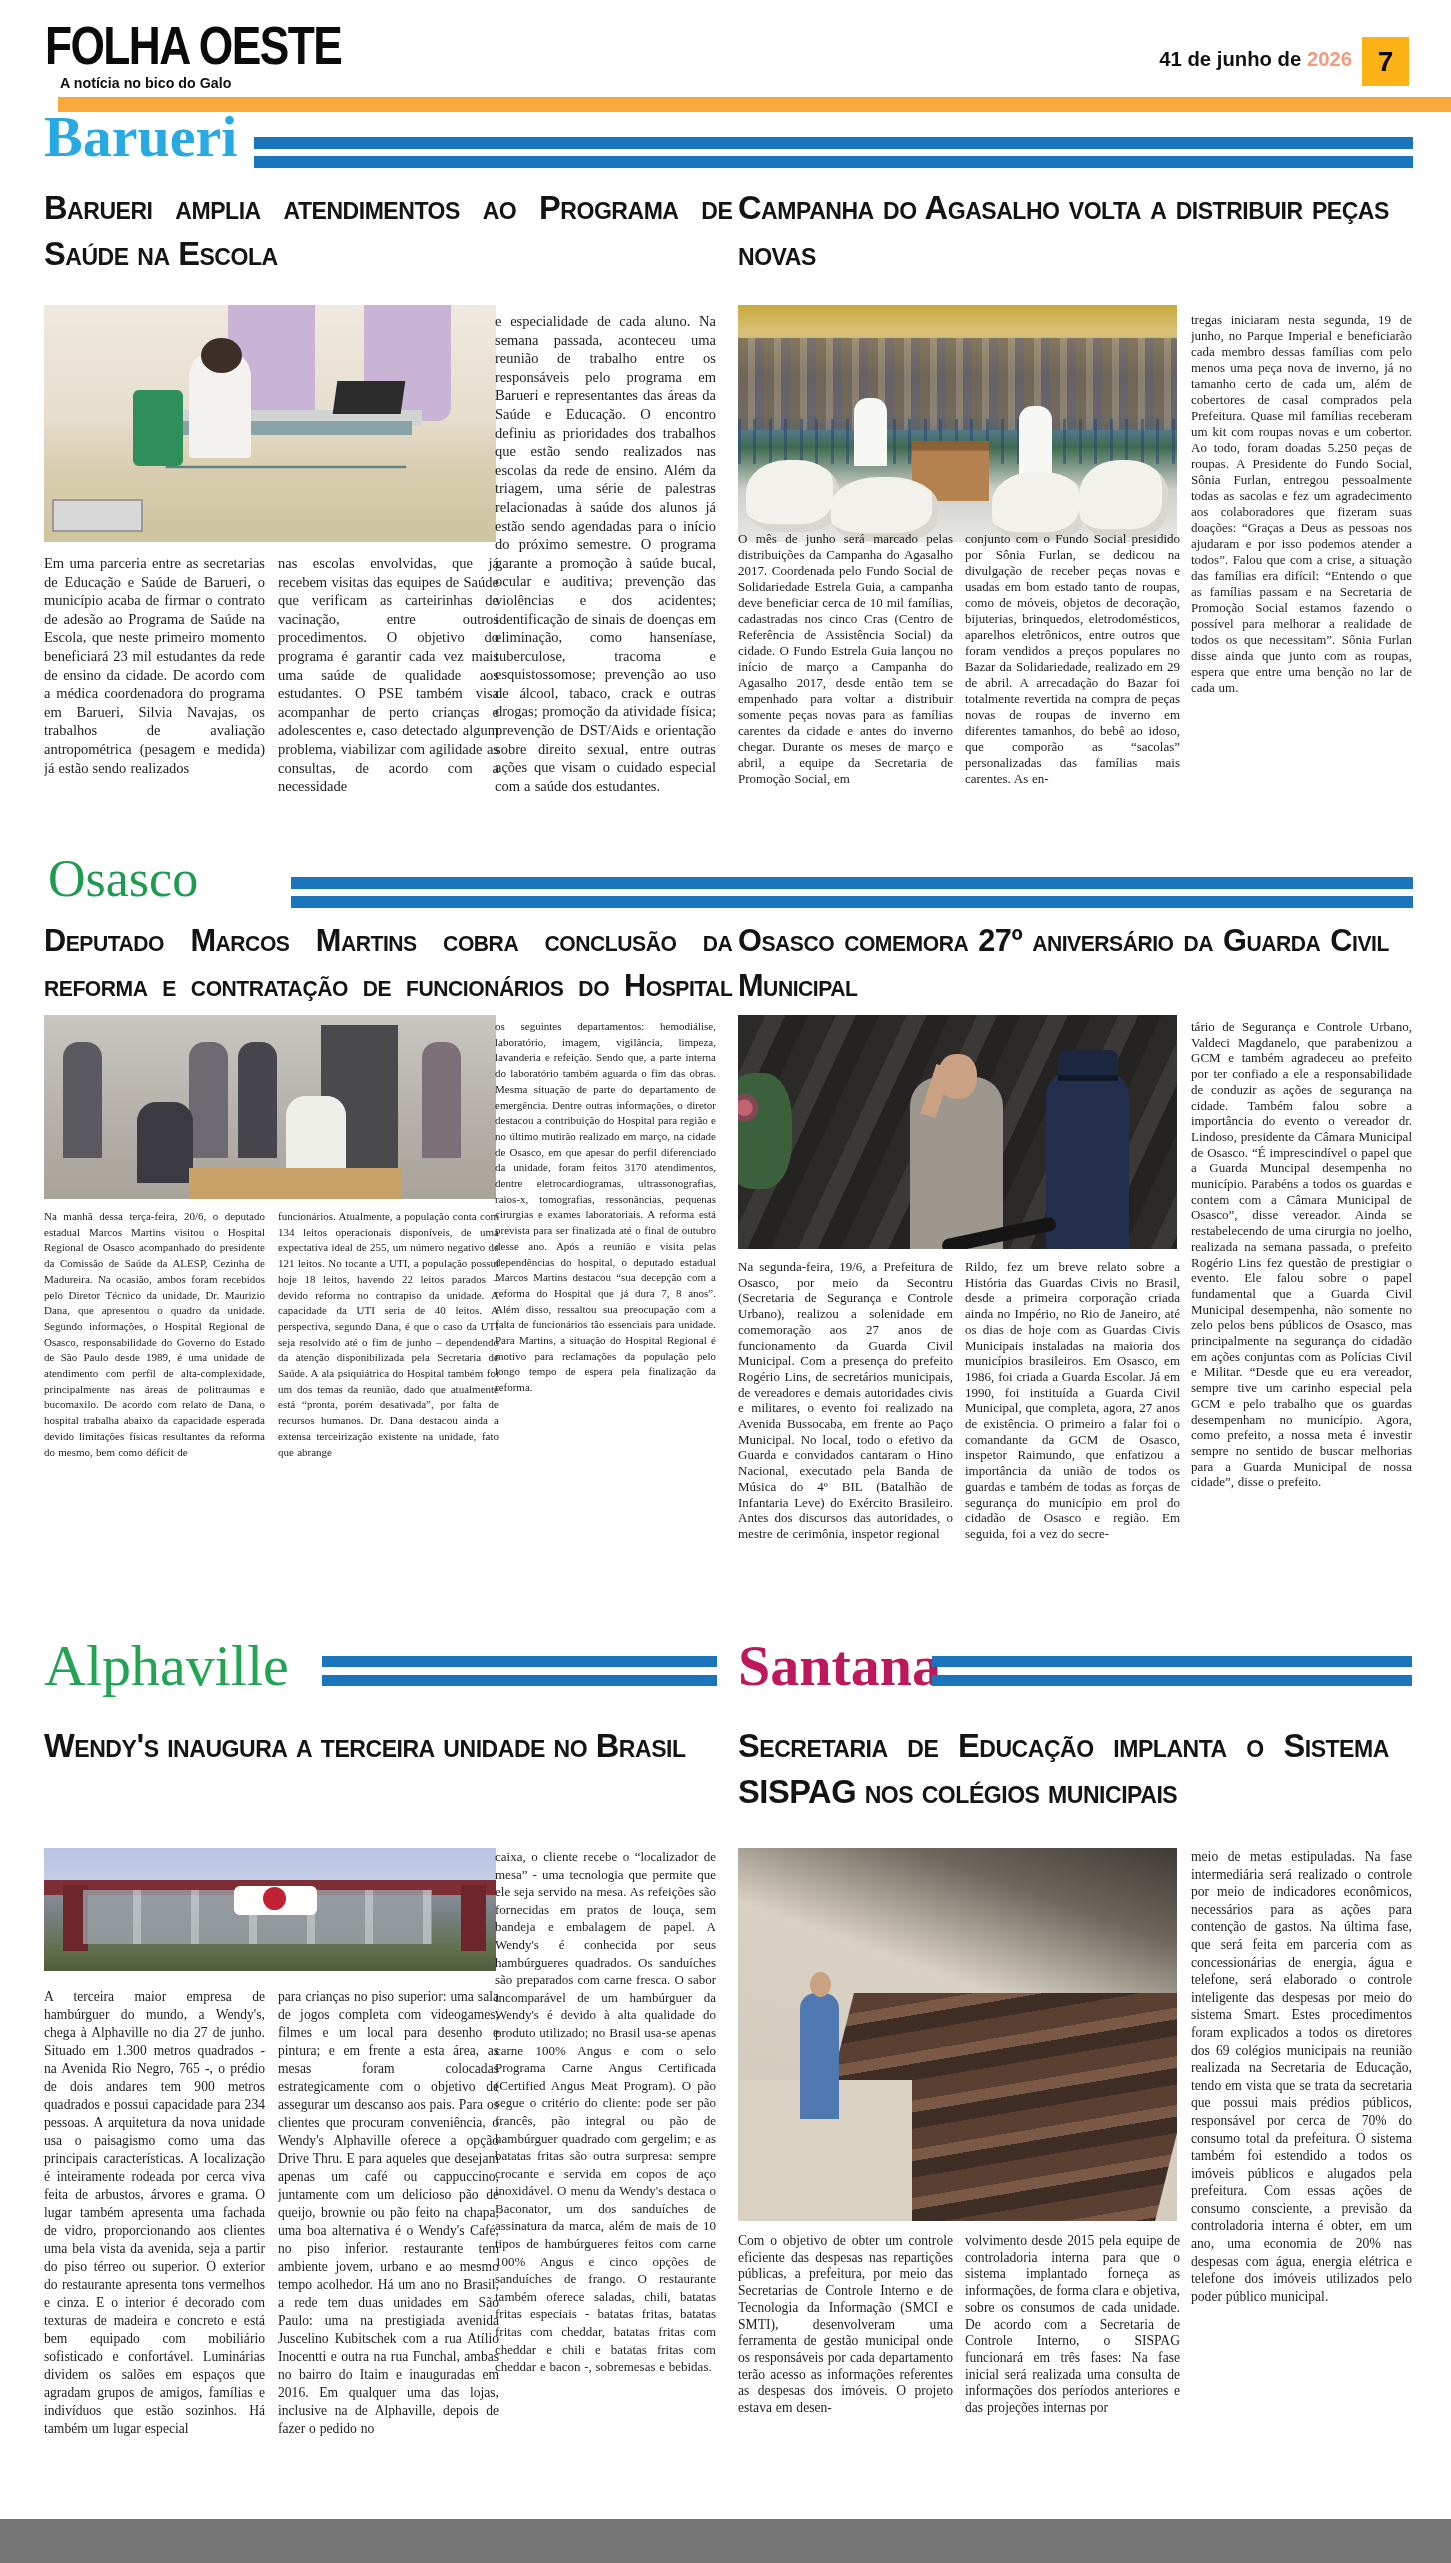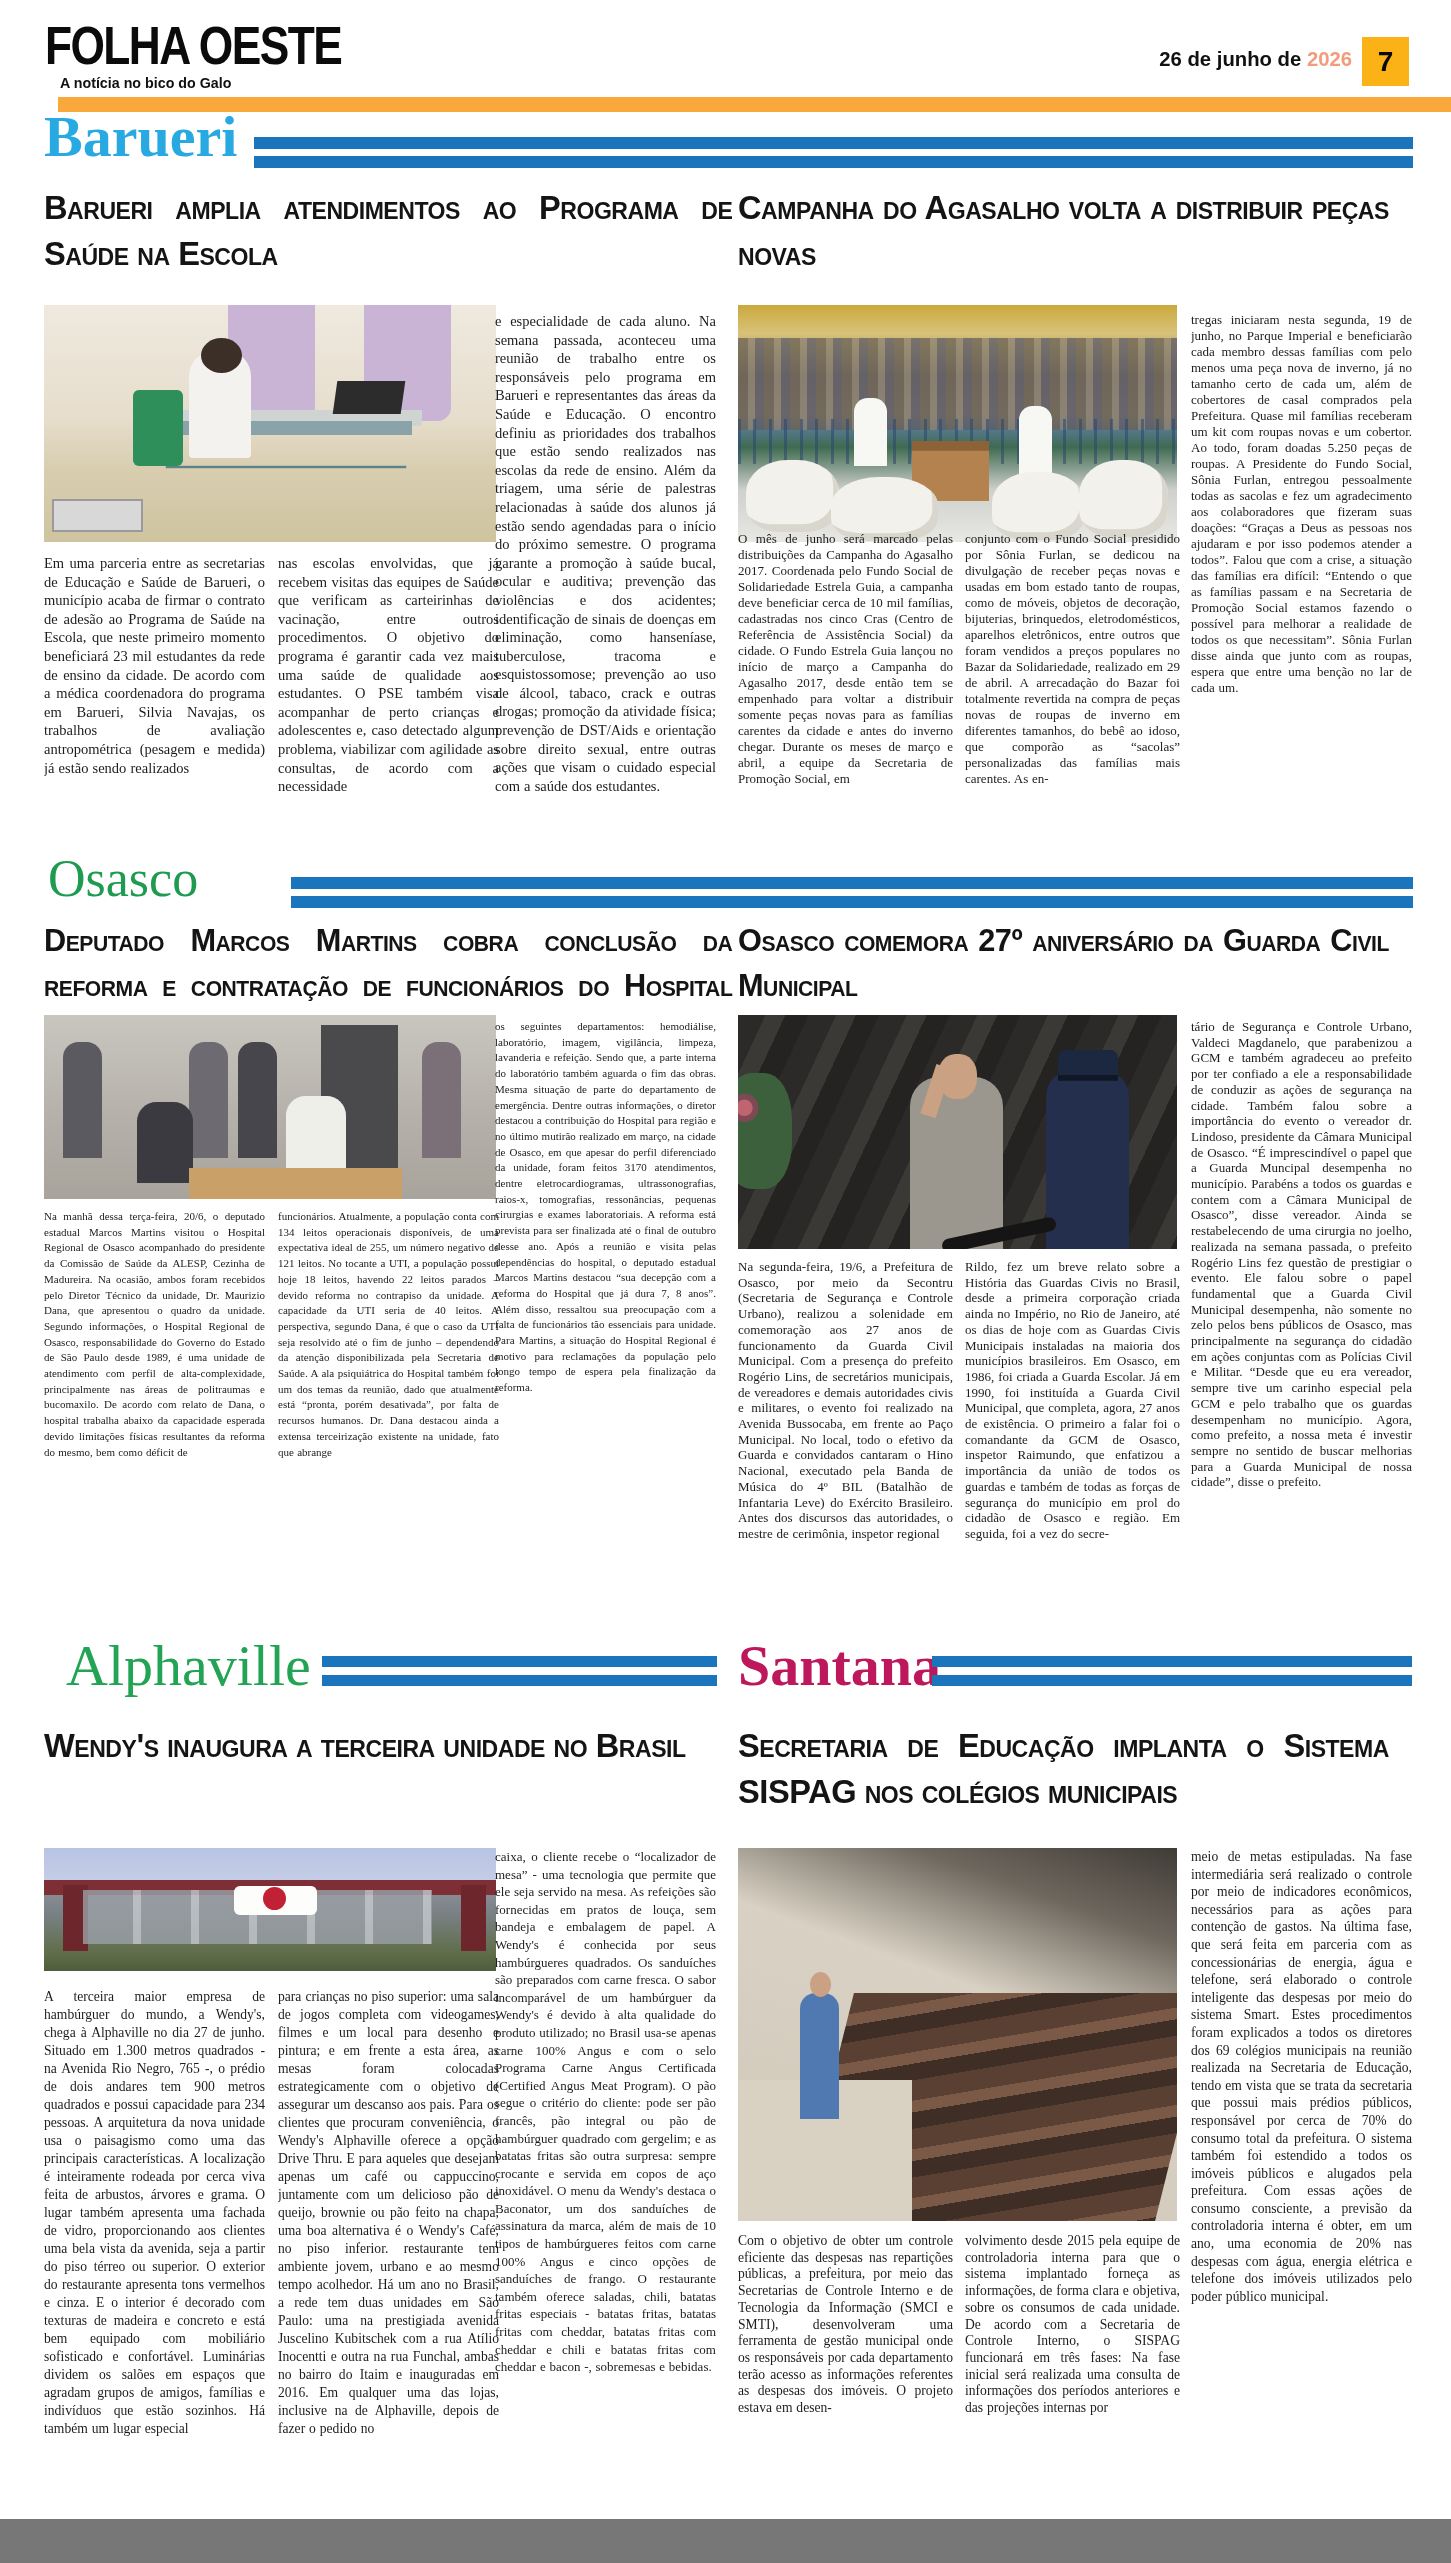--- a/index.html
+++ b/index.html
@@ -18,21 +18,21 @@
   .date-year{color:#F29B7D;}
   .pagebox{left:1362px;top:37px;width:47px;height:49px;background:#FBB217;
            display:flex;align-items:center;justify-content:center;
            font-family:"Liberation Sans",sans-serif;font-weight:bold;font-size:28px;color:#0b0b0b;}
   .orangebar{left:58px;top:97px;width:1393px;height:14.5px;background:#F9A93C;}
 
   
   .sec-title{font-family:"Liberation Serif",serif;font-size:58px;line-height:58px;white-space:nowrap;}
   .t-barueri{color:#29A9E1;font-weight:bold;}
   .t-osasco{color:#1E9B50;}
-  .t-alphaville{color:#23A455;margin-left:22px;}
+  .t-alphaville{color:#23A455;}
   .t-santana{color:#be185d;font-weight:bold;text-align:center;}
   .rule{background:#1B75BC;height:11.6px;}
 
   
   .headline{font-family:"Liberation Sans",sans-serif;font-weight:bold;color:#141414;
             font-variant:small-caps;font-size:34px;line-height:46px;letter-spacing:-0.5px;
             text-align:justify;transform:scaleX(.96);transform-origin:left top;}
 
   
   .col{font-family:"Liberation Serif",serif;text-align:justify;overflow:hidden;
@@ -89,21 +89,21 @@
   .ph6 .head{left:72px;top:124px;width:21px;height:25px;background:#caa183;border-radius:50%;}
 </style>
 </head>
 <body>
 
 <div class="page">
 
   <div class="abs masthead">FOLHA OESTE</div>
   <div class="abs tagline">A notícia no bico do Galo</div>
   <div class="abs dateline">
-    <span>26 de junho de </span><span class="date-year">2026</span>
+    <span>41 de junho de </span><span class="date-year">2026</span>
   </div>
   <div class="abs pagebox">
     <span>7</span>
   </div>
   <div class="abs orangebar"></div>
 
   <div class="abs sec-title t-barueri" style="left:44px;top:108px;">Barueri</div>
   <div class="abs rule" style="left:254px;top:137px;width:1159px;"></div>
   <div class="abs rule" style="left:254px;top:156px;width:1159px;"></div>
 

